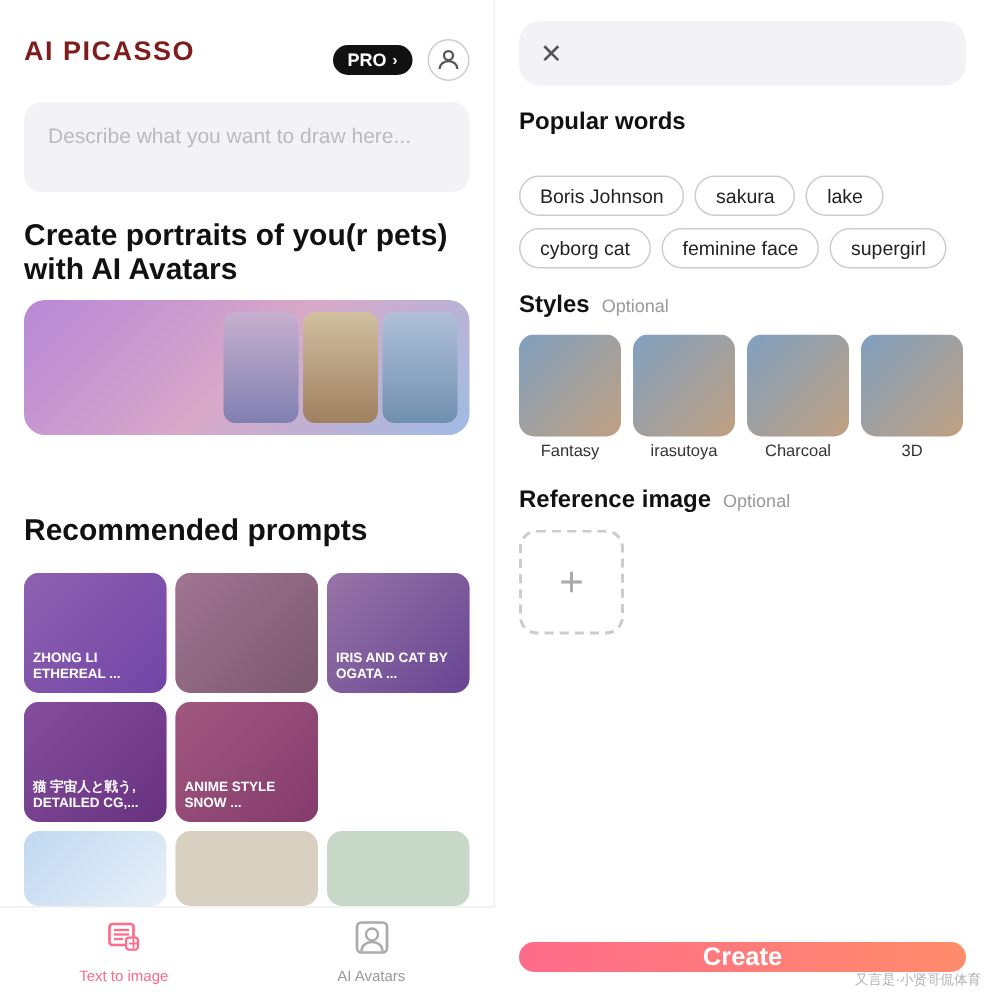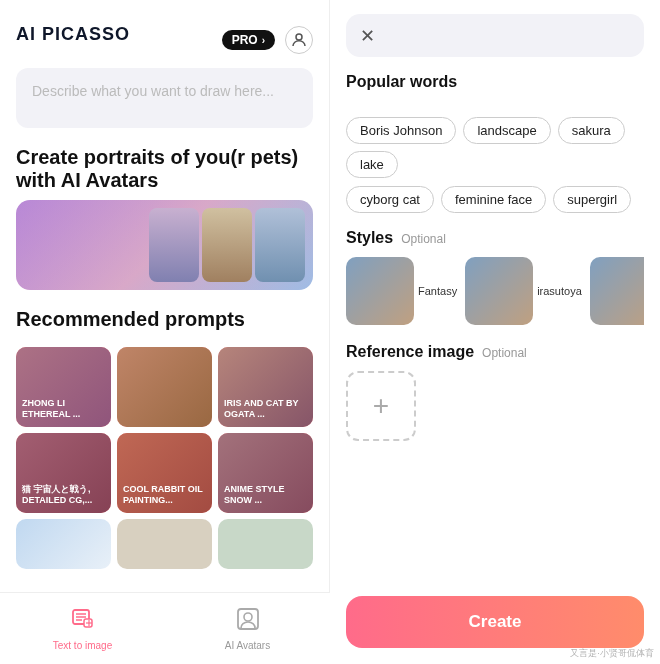--- a/index.html
+++ b/index.html
@@ -27,21 +27,21 @@
       display: flex;
       align-items: center;
       justify-content: space-between;
       padding: 14px 16px 10px;
     }
 
     .logo {
       font-weight: 800;
       font-size: 18px;
       letter-spacing: 1px;
-      color: #0f172a;
+      color: #7f1d1d;
     }
 
     .pro-badge {
       background: #111;
       color: #fff;
       font-size: 12px;
       font-weight: 700;
       padding: 3px 10px;
       border-radius: 20px;
       display: flex;
@@ -125,21 +125,21 @@
     }
 
     .prompt-grid {
       display: grid;
       grid-template-columns: repeat(3, 1fr);
       gap: 6px;
       margin-top: 8px;
     }
 
     .prompt-card {
-      background: #ef4444;
+      background: #a21caf;
       border-radius: 10px;
       height: 80px;
       position: relative;
       overflow: hidden;
       display: flex;
       align-items: flex-end;
       padding: 6px;
     }
 
     .prompt-card-bg {
@@ -177,21 +177,21 @@
       border-radius: 10px;
       height: 50px;
     }
 
     
     .bottom-nav {
       position: absolute;
       bottom: 0;
       left: 0;
       width: 330px;
-      height: 72px;
+      height: 60px;
       background: #fff;
       border-top: 1px solid #eee;
       display: flex;
       align-items: center;
     }
 
     .nav-item {
       flex: 1;
       display: flex;
       flex-direction: column;
@@ -303,20 +303,21 @@
       gap: 8px;
       overflow-x: auto;
       margin-bottom: 14px;
       padding-bottom: 4px;
     }
 
     .styles-scroll::-webkit-scrollbar { display: none; }
 
     .style-item {
       display: flex;
+      flex-direction: column;
       align-items: center;
       gap: 4px;
       flex-shrink: 0;
     }
 
     .style-thumb {
       width: 68px;
       height: 68px;
       border-radius: 10px;
       overflow: hidden;
@@ -358,21 +359,20 @@
       font-size: 28px;
       color: #aaa;
       margin-bottom: 20px;
     }
 
     .create-btn {
       background: linear-gradient(90deg, #ff6b8a, #ff8c6b);
       color: #fff;
       border: none;
       border-radius: 16px;
-      padding: 16px;
       font-size: 17px;
       font-weight: 600;
       text-align: center;
       cursor: pointer;
       width: 100%;
       margin-top: auto;
     }
 
     
     .watermark {
@@ -418,40 +418,36 @@
   <div class="avatar-banner">
     <div class="avatar-banner-overlay"></div>
     <div class="avatar-faces">
       <div class="face-thumb"></div>
       <div class="face-thumb"></div>
       <div class="face-thumb"></div>
     </div>
   </div>
 
   <div class="recommended-section">
-    <div class="section-title" style="padding-left:0;">Recommended prompts</div>
+    <div class="section-title" style="padding-left:0;margin-top:35px;">Recommended prompts</div>
     <div class="prompt-grid">
       <div class="prompt-card">
         <div class="prompt-card-bg"></div>
         <span class="prompt-label">ZHONG LI ETHEREAL ...</span>
       </div>
       <div class="prompt-card">
         <div class="prompt-card-bg"></div>
       </div>
       <div class="prompt-card">
         <div class="prompt-card-bg"></div>
         <span class="prompt-label">IRIS AND CAT BY OGATA ...</span>
       </div>
       <div class="prompt-card">
         <div class="prompt-card-bg"></div>
         <span class="prompt-label">猫 宇宙人と戦う, DETAILED CG,...</span>
-      </div>
-      <div class="prompt-card">
-        <div class="prompt-card-bg"></div>
-        <span class="prompt-label">COOL RABBIT OIL PAINTING...</span>
       </div>
       <div class="prompt-card">
         <div class="prompt-card-bg"></div>
         <span class="prompt-label">ANIME STYLE SNOW ...</span>
       </div>
     </div>
 
     <div class="bottom-row">
       <div class="bottom-card snow-card"></div>
       <div class="bottom-card" style="background:#d8d0c0;"></div>
@@ -489,21 +485,20 @@
 
 <div class="right-panel">
 
   <div class="search-bar">
     <span class="close-btn">✕</span>
   </div>
 
   <div class="popular-title">Popular words</div>
   <div class="chips-row">
     <span class="chip">Boris Johnson</span>
-    <span class="chip">landscape</span>
     <span class="chip">sakura</span>
     <span class="chip">lake</span>
   </div>
   <div class="chips-row">
     <span class="chip">cyborg cat</span>
     <span class="chip">feminine face</span>
     <span class="chip">supergirl</span>
   </div>
 
   <div class="styles-header">

